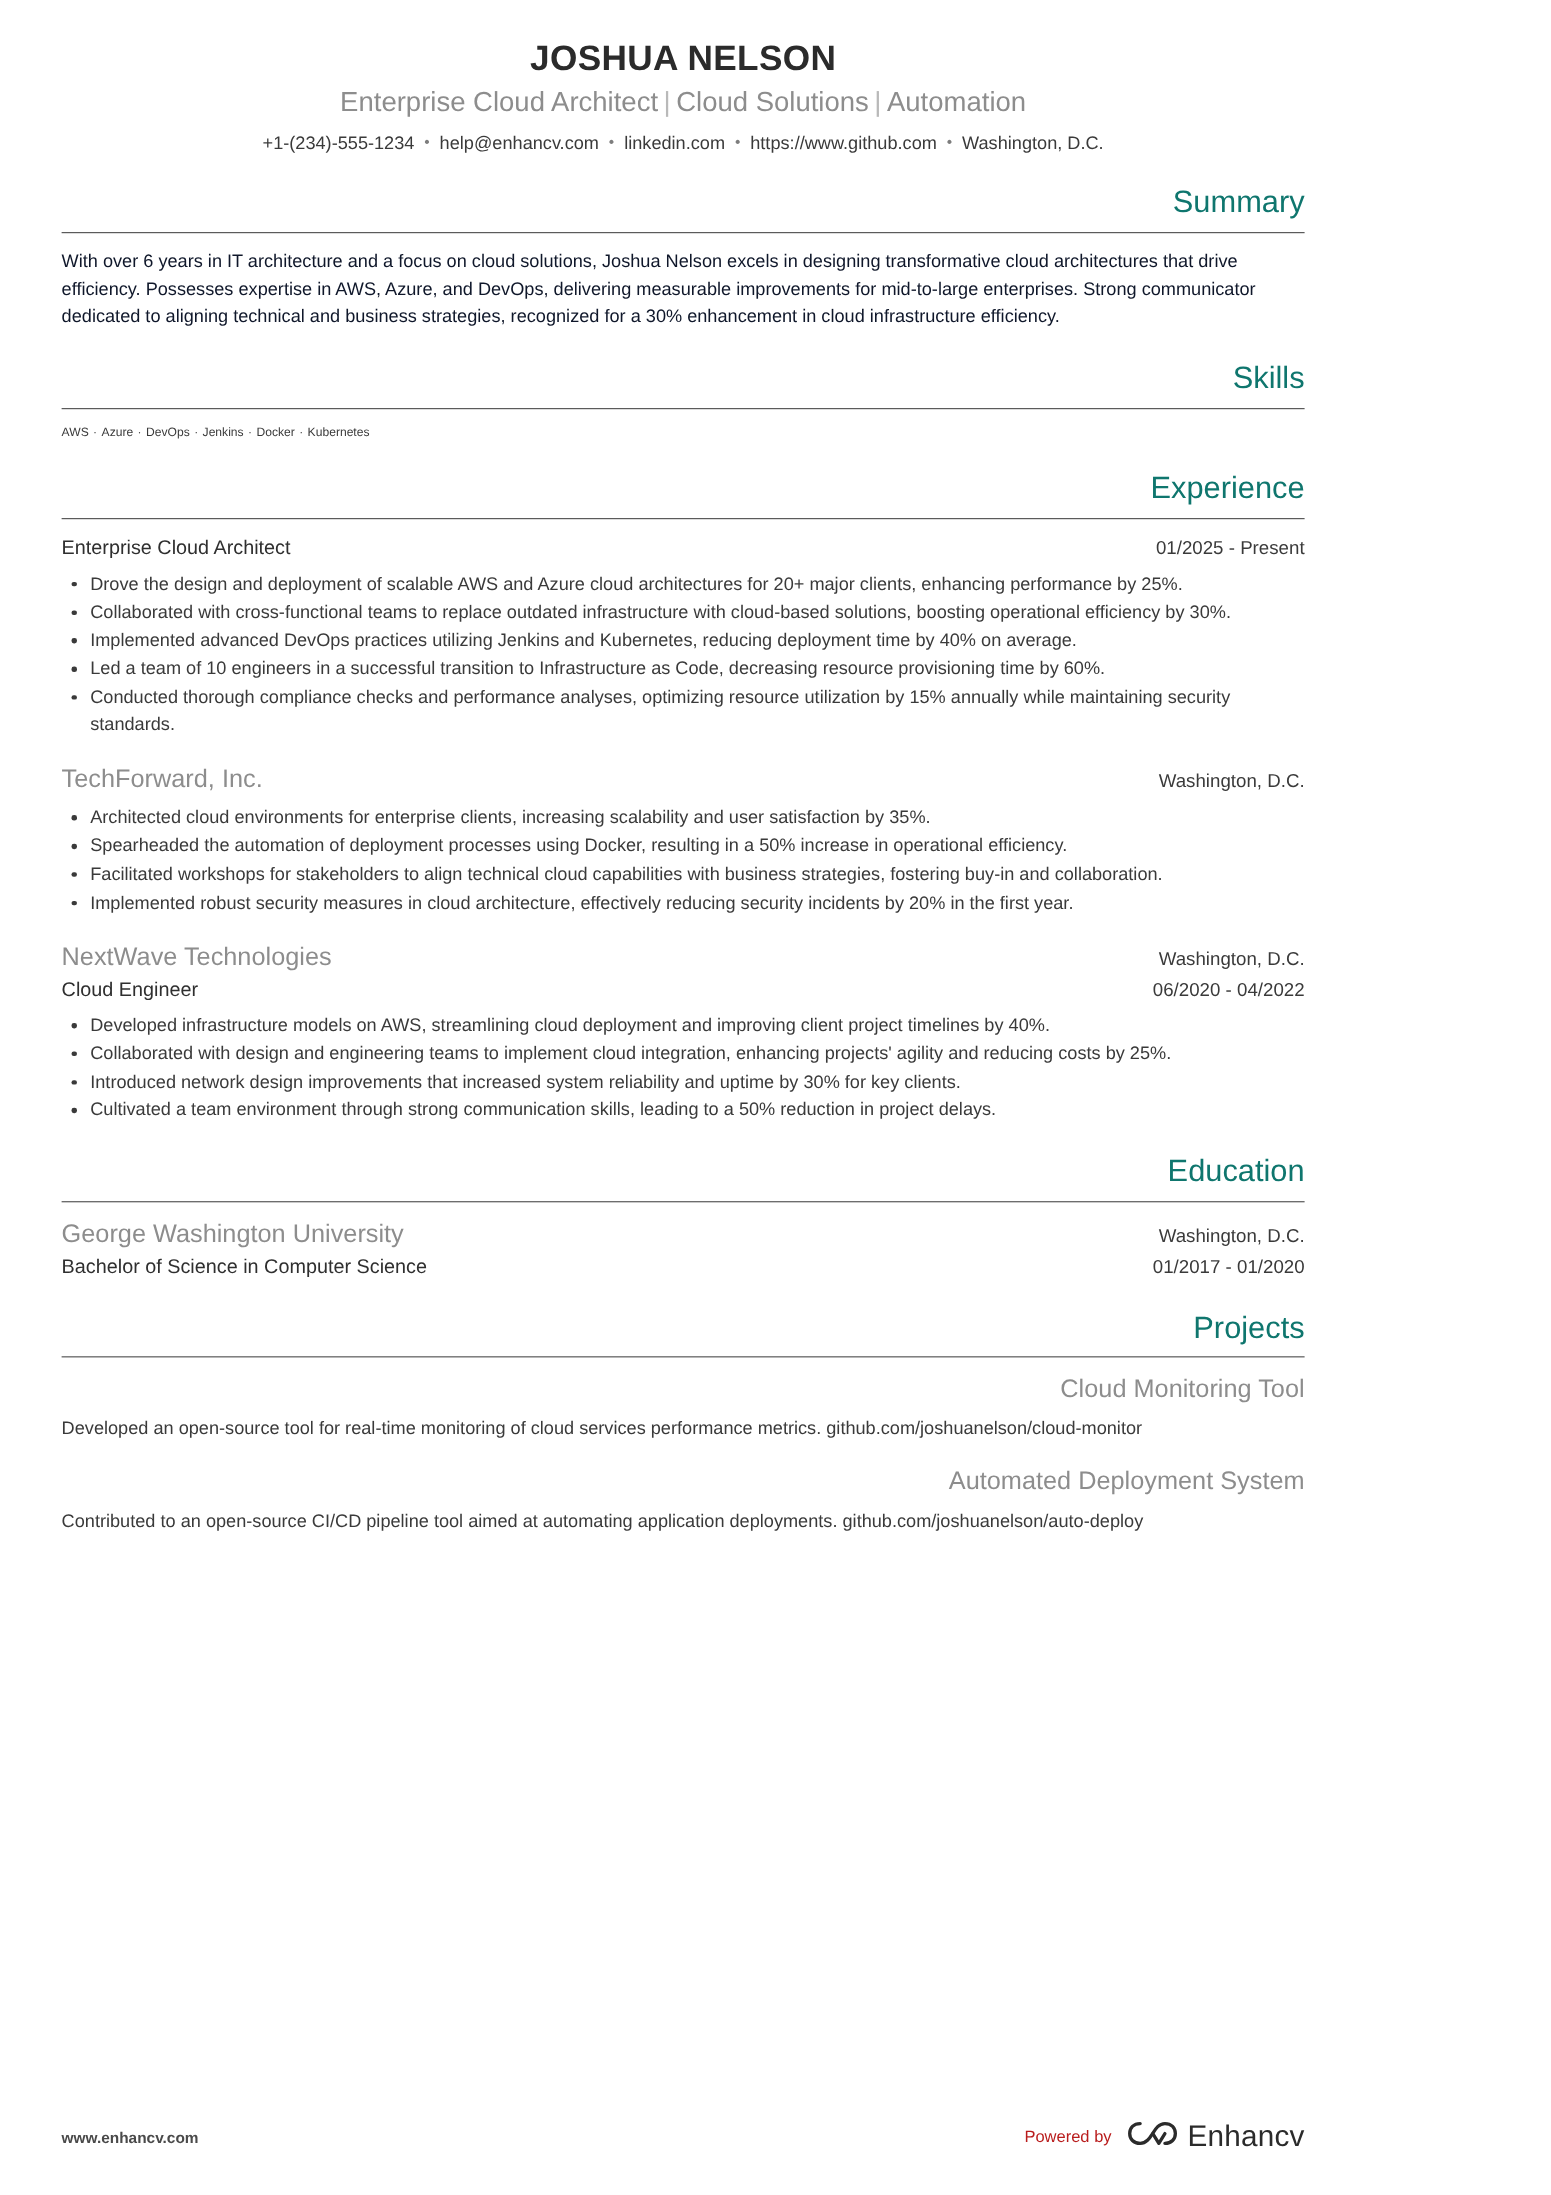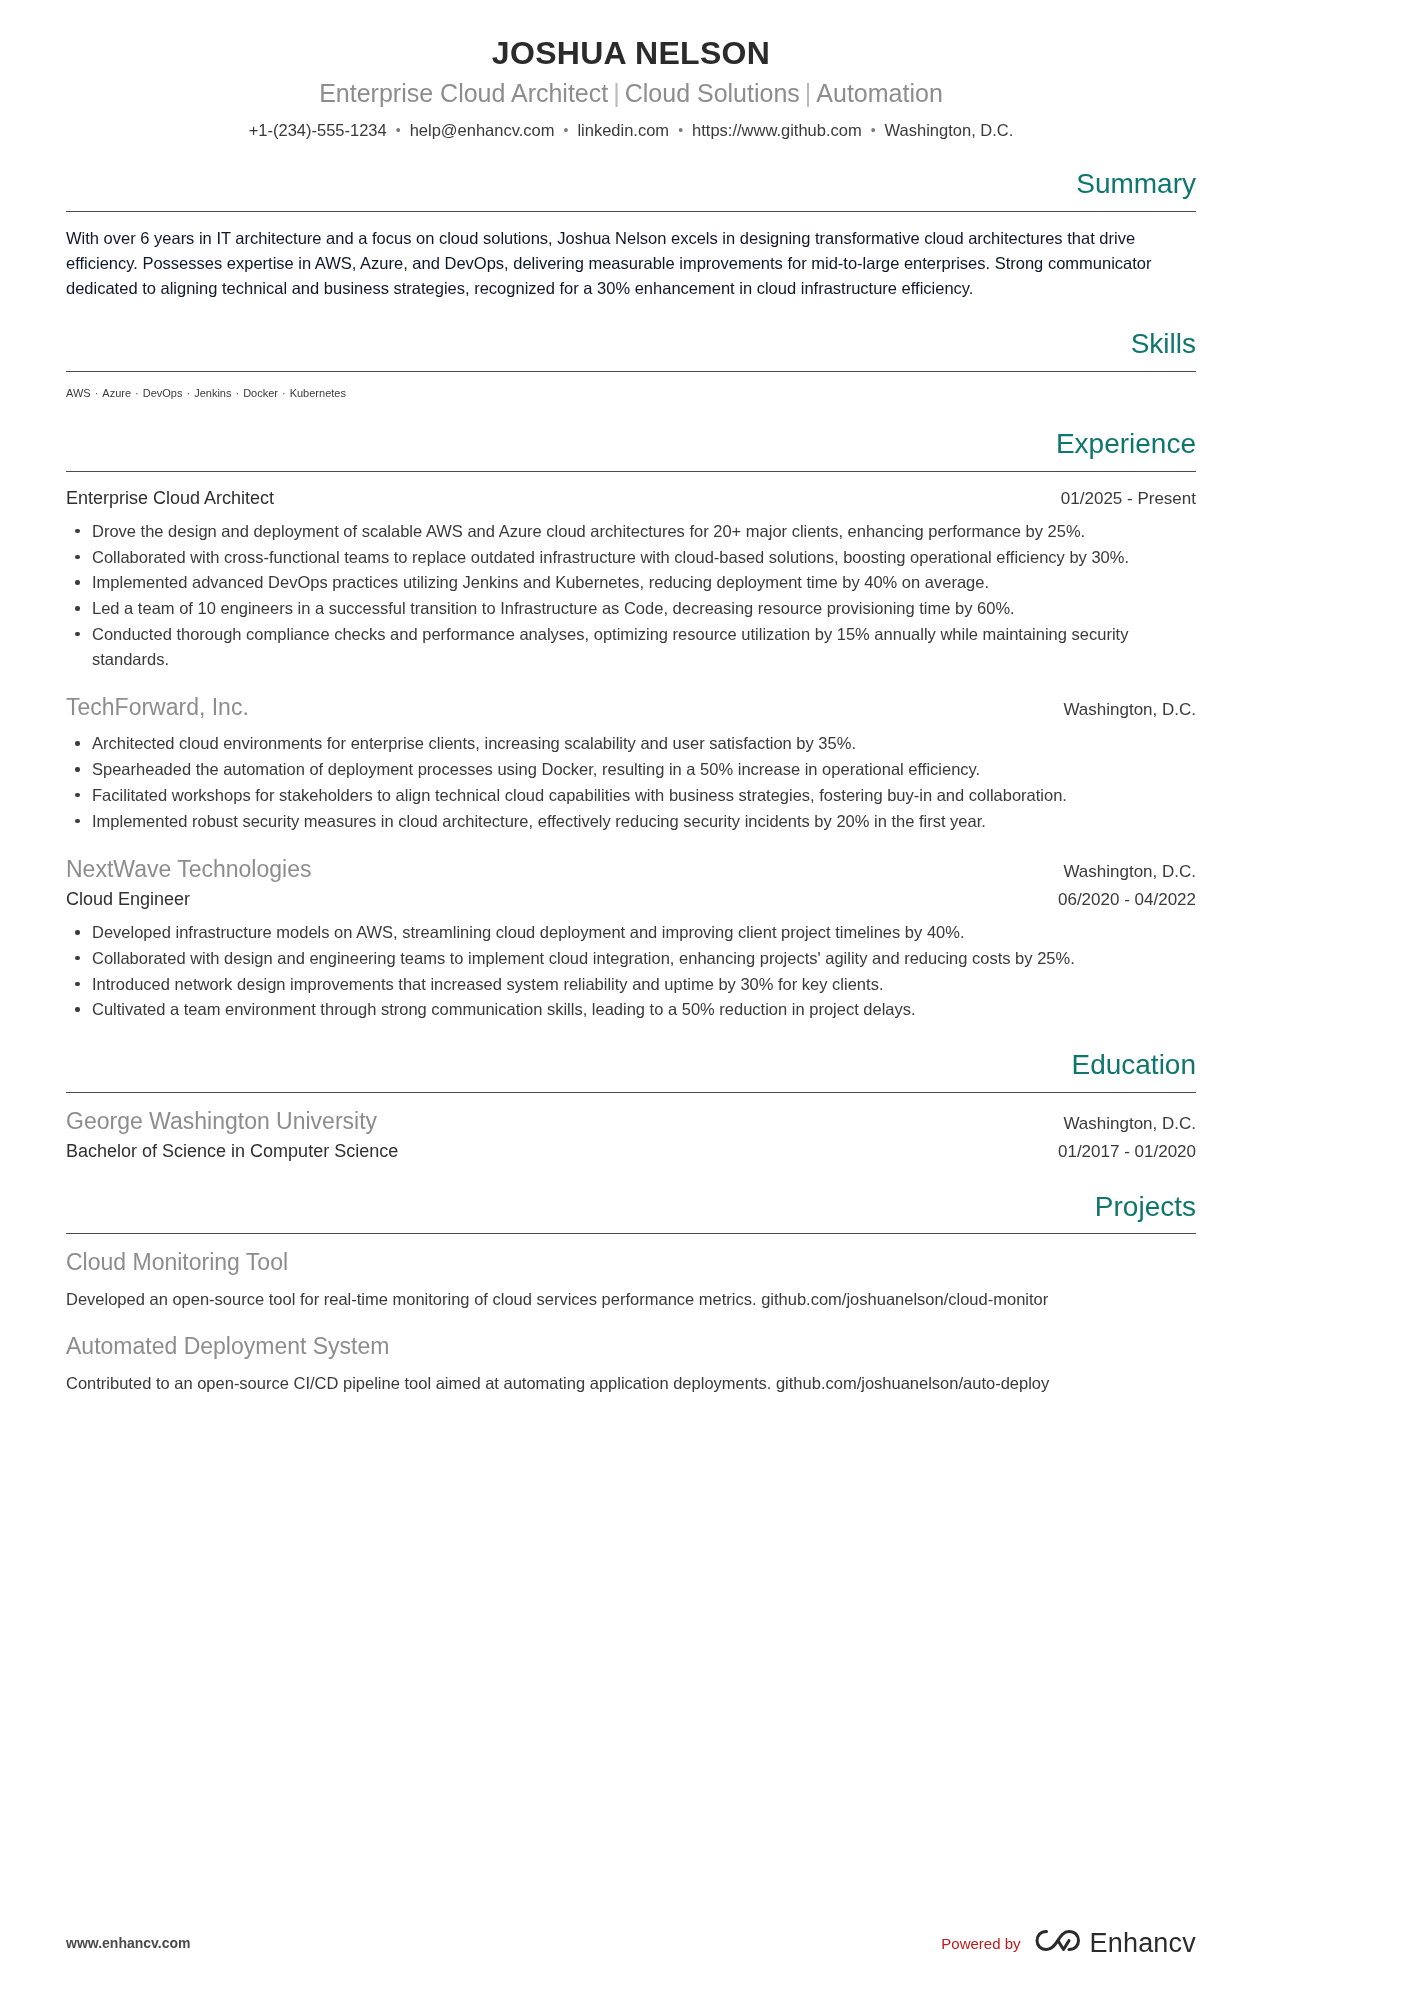--- a/index.html
+++ b/index.html
@@ -14,21 +14,20 @@
     color: #353535;
     -webkit-font-smoothing: antialiased;
   }
   .page {
     position: relative;
     width: 1242px;
     min-height: 1995px;
     box-sizing: border-box;
     padding: 34px 56px 0 56px;
     background: #ffffff;
-    margin-left: 10px;
   }
 
   
   .hdr { text-align: center; }
   .hdr-name {
     font-size: 32px;
     font-weight: 700;
     letter-spacing: 0.3px;
     color: #2b2b2b;
     line-height: 1.2;
@@ -156,20 +155,21 @@
 
   
   .project { margin-bottom: 20px; }
   .project:last-child { margin-bottom: 0; }
   .project-title {
     font-size: 23px;
     font-weight: 400;
     color: #8d8d8d;
     line-height: 1.3;
     margin-bottom: 9px;
+    text-align: right;
   }
   .project-desc {
     font-size: 16.5px;
     line-height: 1.5;
     color: #3a3a3a;
   }
 
   
   .footer {
     position: absolute;

